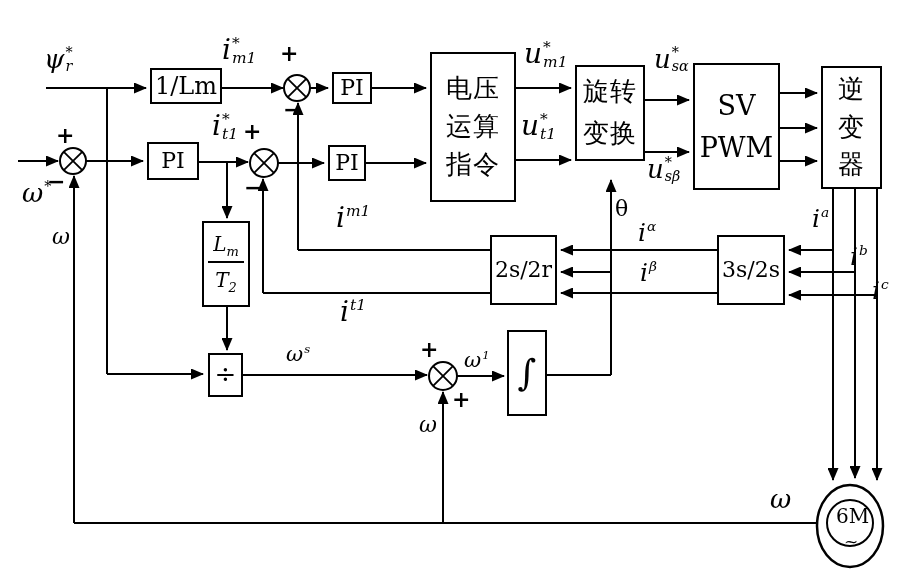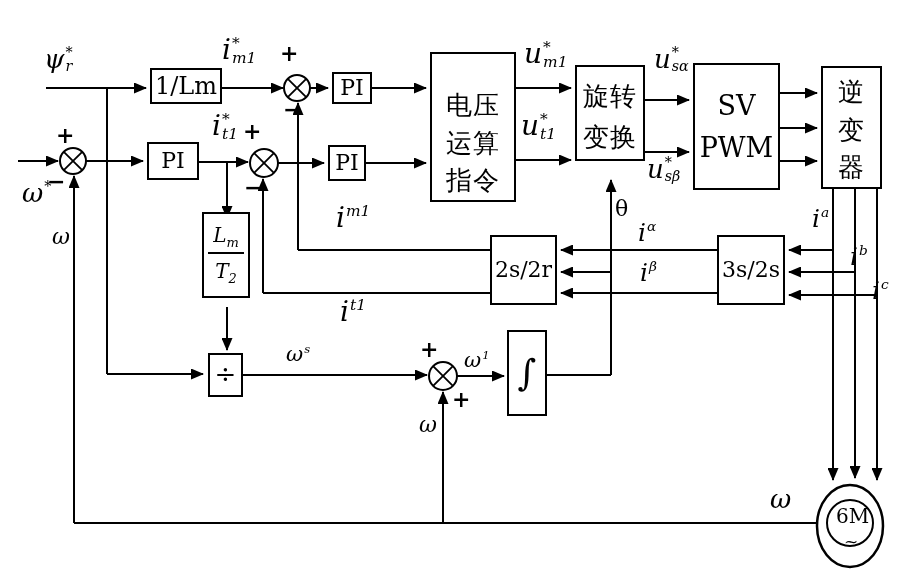--- a/index.html
+++ b/index.html
@@ -21,21 +21,21 @@
   }
   .sig .ss { display:inline-flex; flex-direction:column; align-items:flex-start; margin-left:1px; }
   .sig .ss .sup { font-size:55%; line-height:0.95; }
   .sig .ss .sub { font-size:55%; line-height:0.95; }
   .plain { position:absolute; line-height:1; font-style:italic; }
   .sign { position:absolute; line-height:1; font-style:normal; font-size:22px; font-weight:bold; font-family:"DejaVu Serif","Liberation Serif",serif; }
   .frac { display:inline-flex; flex-direction:column; align-items:center; font-size:20px; line-height:1.15; }
   .frac .num { border-bottom:2px solid #000; padding:0 5px 1px; }
   .frac .den { padding-top:6px; }
   .frac sub { font-size:13px; }
-  .cjk { letter-spacing:1px;justify-content:flex-end; }
+  .cjk { letter-spacing:1px; }
 </style>
 </head>
 <body>
 
 <div class="canvas">
 
   <svg class="wires" width="921" height="584" viewBox="0 0 921 584">
     <defs>
       <marker id="arr" markerWidth="13" markerHeight="11" refX="12" refY="5.5" orient="auto" markerUnits="userSpaceOnUse">
         <polygon points="0,0 13,5.5 0,11" fill="#000"></polygon>
@@ -163,21 +163,21 @@
   </div>
 
   <div class="blk serifb" style="left:490px;top:235px;width:67px;height:70px;font-size:22px;">
     <span>2s/2r</span>
   </div>
 
   <div class="blk serifb" style="left:717px;top:235px;width:68px;height:70px;font-size:22px;">
     <span>3s/2s</span>
   </div>
 
-  <div class="blk math" style="left:202px;top:212px;width:48px;height:86px;">
+  <div class="blk math" style="left:202px;top:221px;width:48px;height:86px;">
     <span class="frac">
       <span class="num"><span>L</span><sub>m</sub></span>
       <span class="den"><span>T</span><sub>2</sub></span>
     </span>
   </div>
 
   <div class="blk serifb" style="left:208px;top:353px;width:35px;height:44px;font-size:26px;">
     <span>÷</span>
   </div>
 

